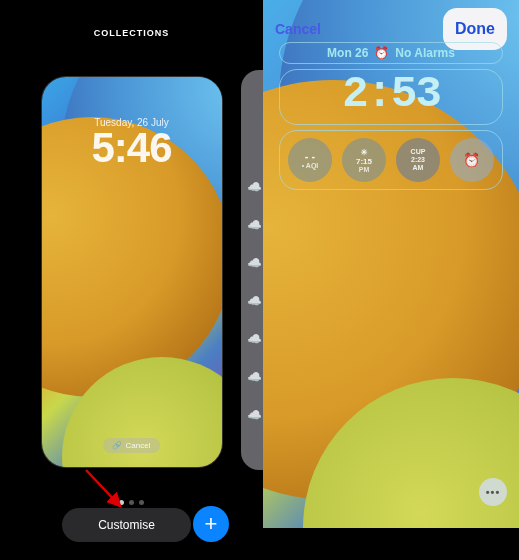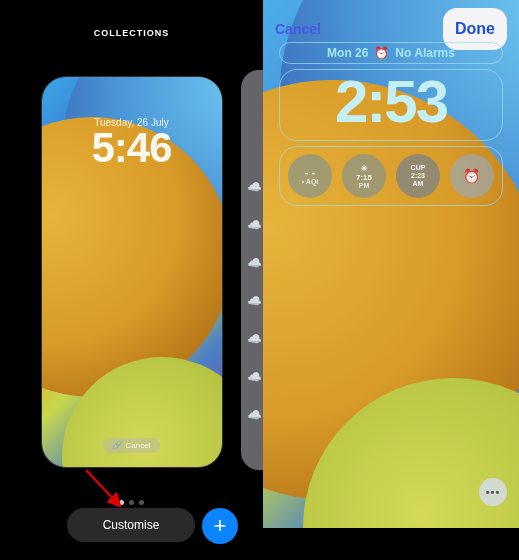--- a/index.html
+++ b/index.html
@@ -13,40 +13,40 @@
   .wall-orb1 { position:absolute; width:280px; height:280px; border-radius:50%; background:radial-gradient(circle at 35% 35%,#e6b43a,#d89a28 50%,#b47418 80%); top:40px; left:-90px; }
   .wall-orb2 { position:absolute; width:300px; height:300px; border-radius:50%; background:radial-gradient(circle at 60% 30%,#6ec5f0,#4a95d6 45%,#3a6bb8 75%,#334a9e); top:-80px; right:-140px; }
   .wall-orb3 { position:absolute; width:200px; height:200px; border-radius:50%; background:radial-gradient(circle at 40% 45%,#d3d858,#b8c544 60%,#8fa234); bottom:-90px; left:20px; }
   .preview-content { position:absolute; inset:0; display:flex; flex-direction:column; align-items:center; padding-top:40px; }
   .preview-date { color:rgba(255,255,255,0.85); font-size:10px; font-weight:500; }
   .preview-time { color:rgba(255,255,255,0.92); font-size:42px; font-weight:600; margin-top:-4px; letter-spacing:-1px; }
   .focus-pill { position:absolute; bottom:14px; left:50%; transform:translateX(-50%); background:rgba(180,180,180,0.45); backdrop-filter:blur(4px); color:rgba(255,255,255,0.85); font-size:8px; padding:3px 10px; border-radius:10px; display:flex; align-items:center; gap:3px; }
   .page-dots { margin-top:10px; display:flex; gap:5px; }
   .dot { width:5px; height:5px; border-radius:50%; background:#555; }
   .dot.active { background:#ccc; }
-  .bottom-row { position:absolute; bottom:18px; left:0; right:7px; display:flex; align-items:flex-start; justify-content:center; gap:14px;margin-left:6px; }
+  .bottom-row { position:absolute; bottom:18px; left:0; right:16px; display:flex; align-items:flex-end; justify-content:center; gap:14px;margin-left:6px; }
   .customise-btn { background:#2a2a2c; color:#fff; font-size:12px; padding:10px 36px; border-radius:22px; border:none; font-weight:500; }
   .add-btn { width:36px; height:36px; border-radius:50%; background:#0a84ff; color:#fff; border:none; font-size:22px; font-weight:300; display:flex; align-items:center; justify-content:center; position:absolute; right:18px; }
   .peek { position:absolute; right:-6px; top:70px; width:28px; height:400px; background:rgba(200,200,210,0.5); border-radius:18px 0 0 18px; backdrop-filter:blur(3px); display:flex; flex-direction:column; align-items:center; padding-top:110px; gap:24px; }
   .peek span { color:rgba(255,255,255,0.9); font-size:12px; }
   .arrow-left { position:absolute; width:50px; height:50px; bottom:46px; left:78px; }
 
   
   .right { flex:1; height:528px; position:relative; overflow:hidden; background:linear-gradient(135deg,#4aaee8 0%, #4a8dd8 28%, #e3a432 45%, #c8d84a 58%, #4a7fc4 76%, #8c4fb5 96%); }
   .right .wall-orb1 { width:420px; height:420px; top:80px; left:-140px; }
   .right .wall-orb2 { width:440px; height:440px; top:-120px; right:-200px; }
   .right .wall-orb3 { width:300px; height:300px; bottom:-150px; left:40px; }
   .topbar { position:absolute; top:8px; left:0; right:0; display:flex; justify-content:space-between; padding:0 12px; z-index:5;}
   .cancel { color:#4958e7; font-size:14px; font-weight:600; background:none; border:none; }
   .done { background:#f4f4f6; color:#1d4ed8; font-size:16px; font-weight:700; border:none; padding:12px 12px; border-radius:14px; }
 
   .widget-stack { position:absolute; top:42px; left:16px; right:16px; z-index:5; display:flex; flex-direction:column; gap:5px; }
   .date-pill { border:1.5px solid rgba(160,220,235,0.7); border-radius:16px; padding:3px 0; display:flex; align-items:center; justify-content:center; gap:6px; color:#a4e6f0; font-size:12px; font-weight:600; }
   .time-box { border:1.5px solid rgba(160,220,235,0.7); border-radius:18px; padding:2px 0 8px; text-align:center; }
-  .big-time { color:#c4f0f5; font-size:60px; font-weight:700; letter-spacing:-2px; line-height:1; }
+  .big-time { color:#c4f0f5; font-size:44px; font-weight:700; letter-spacing:-2px; line-height:1;font-family:Liberation Mono, monospace; }
   .widgets-row { border:1.5px solid rgba(160,220,235,0.7); border-radius:18px; padding:7px 8px; display:flex; gap:7px; justify-content:space-between; }
   .widget-sm { flex:1; min-width:0; height:44px; border-radius:50%; aspect-ratio:1; background:rgba(100,140,175,0.5); display:flex; flex-direction:column; align-items:center; justify-content:center; color:rgba(255,255,255,0.88); font-size:8px; font-weight:600; max-width:44px; }
   .widget-aqi { font-size:11px; line-height:1; }
   .widget-sm .sub { font-size:7px; opacity:0.85; }
   .widget-cup { background:rgba(90,120,170,0.55); font-size:7px; line-height:1.1; }
   .widget-alarm { background:rgba(140,175,215,0.55); font-size:14px; }
   .more-btn { position:absolute; right:12px; bottom:22px; width:28px; height:28px; border-radius:50%; background:rgba(210,220,230,0.85); border:none; display:flex; align-items:center; justify-content:center; color:#555; font-size:11px; letter-spacing:1px; font-weight:900; }
 </style>
 </head>
 <body>

